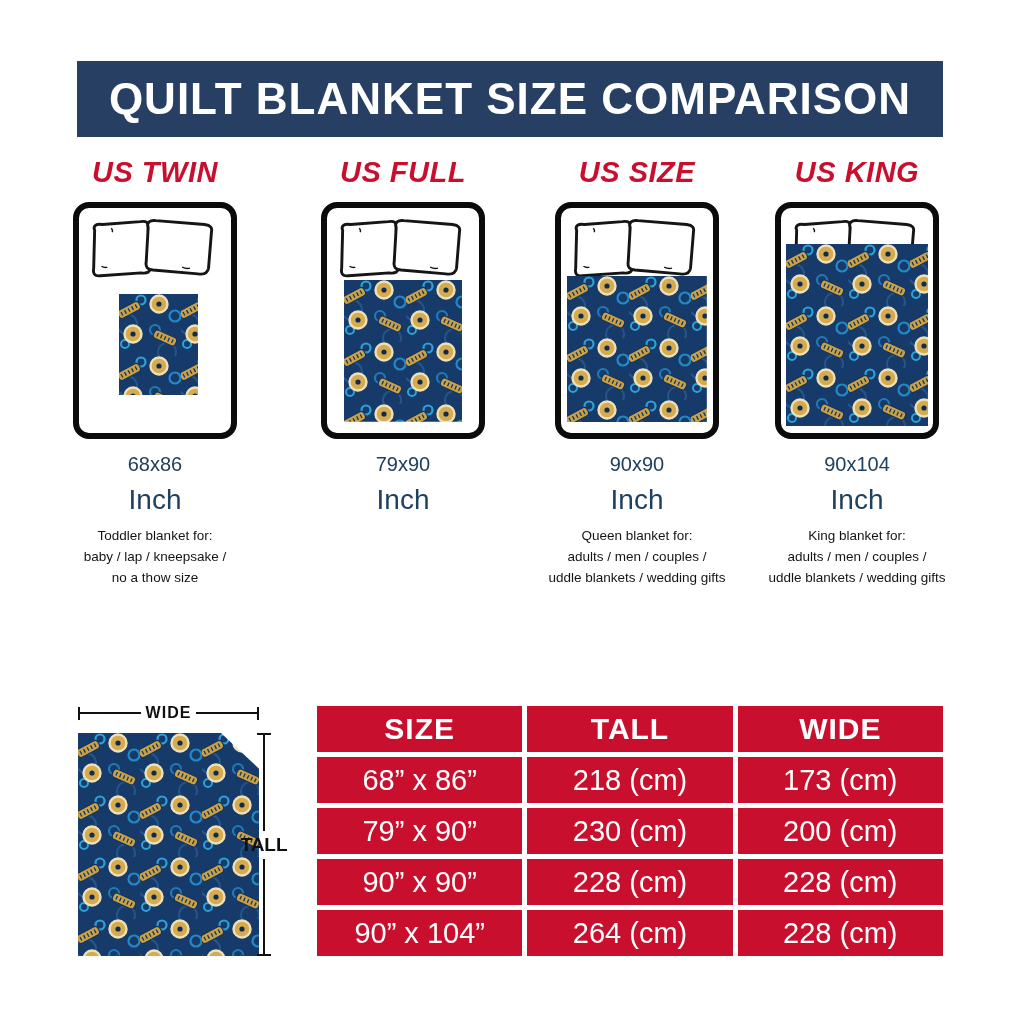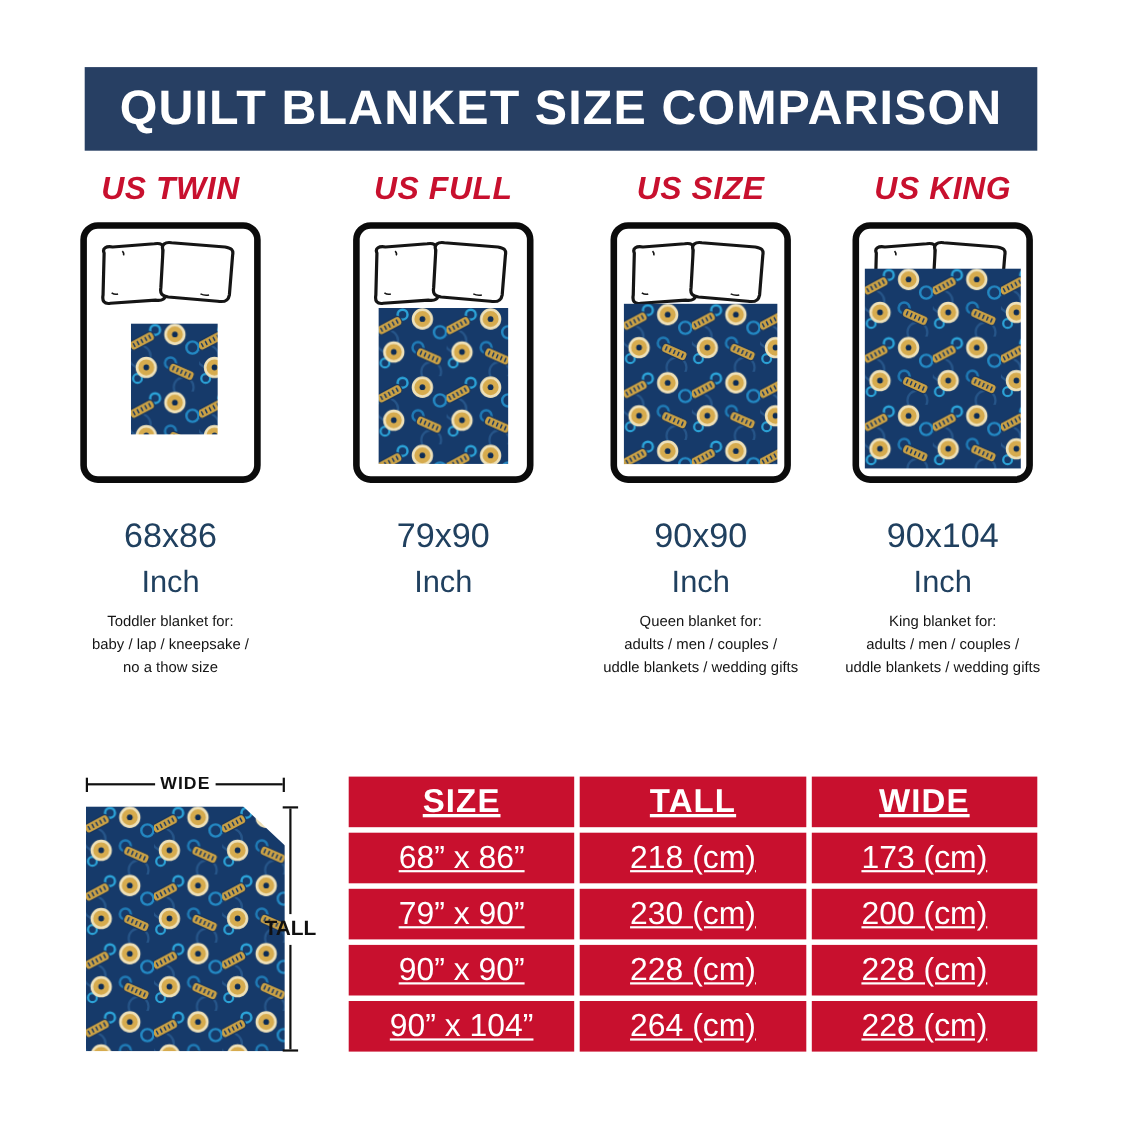--- a/index.html
+++ b/index.html
@@ -21,21 +21,21 @@
             letter-spacing:.5px;height:40px;display:flex;align-items:center;font-style:italic;}
   .bed{position:relative;width:164px;height:237px;margin-top:10px;
        border:6px solid #0b0b0b;border-radius:16px;background:#fff;
        box-sizing:border-box;overflow:hidden;}
   .pillows{position:absolute;top:7px;left:3px;width:146px;height:74px;}
   .blanket{position:absolute;display:block;}
   .blanket-twin {left:26%;top:38%;width:52%;height:45%;}
   .blanket-full {left:11%;top:32%;width:78%;height:63%;}
   .blanket-queen{left:4%; top:30%;width:92%;height:65%;}
   .blanket-king {left:3%; top:16%;width:94%;height:81%;}
-  .size-num{margin-top:30px;font-size:31px;color:var(--size-text,#20405f);}
+  .size-num{margin-top:14px;font-size:20px;color:var(--size-text,#20405f);}
   .size-unit{margin-top:8px;font-size:28px;color:var(--size-text,#20405f);}
   .desc{margin-top:9px;font-size:13.5px;line-height:21px;color:#141414;
         text-align:center;white-space:nowrap;}
 
   
   .wide-measure{position:absolute;left:78px;top:705px;width:181px;height:16px;
                 display:flex;align-items:center;color:#101010;font-size:16px;
                 font-weight:bold;letter-spacing:1px;}
   .tick-v{width:2px;height:13px;background:#101010;}
   .mline-h{flex:1;height:2px;background:#101010;}
@@ -46,21 +46,21 @@
                 display:flex;flex-direction:column;align-items:center;
                 color:#101010;font-size:19px;font-weight:bold;}
   .tick-h{height:2px;width:14px;background:#101010;}
   .mline-v{width:2px;flex:1;background:#101010;}
   .tall-label{padding:3px 0;white-space:nowrap;}
 
   .size-table{position:absolute;left:317px;top:706px;width:626px;height:250px;
               display:grid;grid-template-columns:1fr 1fr 1fr;
               grid-template-rows:repeat(5,46px);gap:5px;}
   .cell{background:var(--red,#c8102e);color:#fff;display:flex;align-items:center;
-        justify-content:center;font-size:29px;white-space:nowrap;text-decoration:underline;}
+        justify-content:center;font-size:29px;white-space:nowrap;}
   .cell.hdr{font-weight:bold;font-size:30px;letter-spacing:1px;}
 </style>
 </head>
 <body>
 
 <svg width="0" height="0" style="position:absolute" aria-hidden="true">
   <defs>
     <pattern id="quilt" width="62" height="62" patternUnits="userSpaceOnUse">
       <rect width="62" height="62" fill="#163a6a"></rect>
       <circle cx="8" cy="30" r="10" fill="none" stroke="#2b5d93" stroke-width="2" opacity="0.75"></circle>

